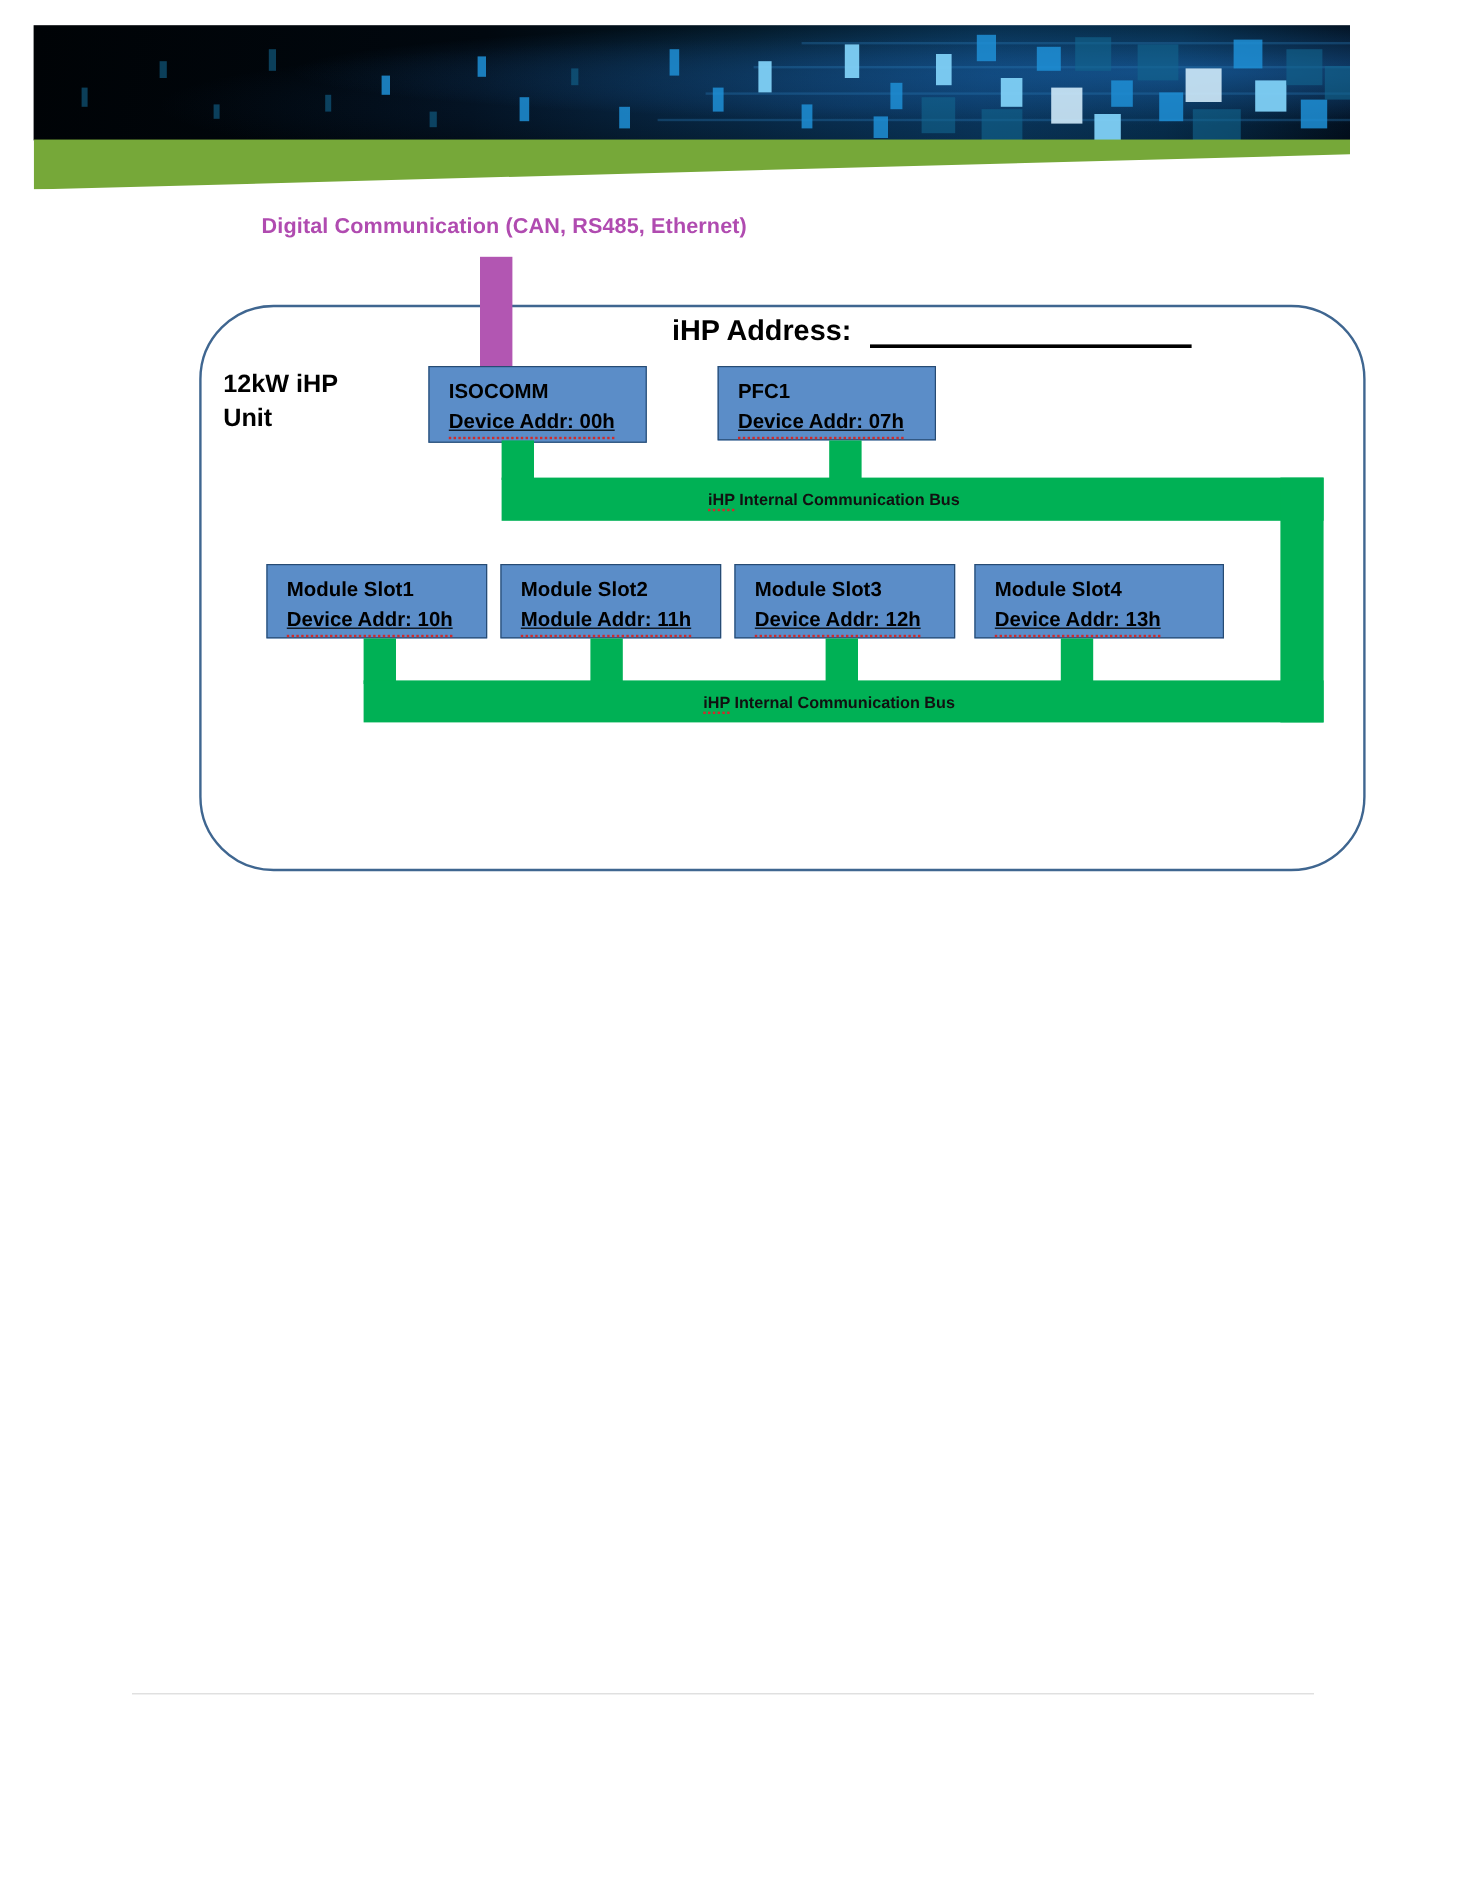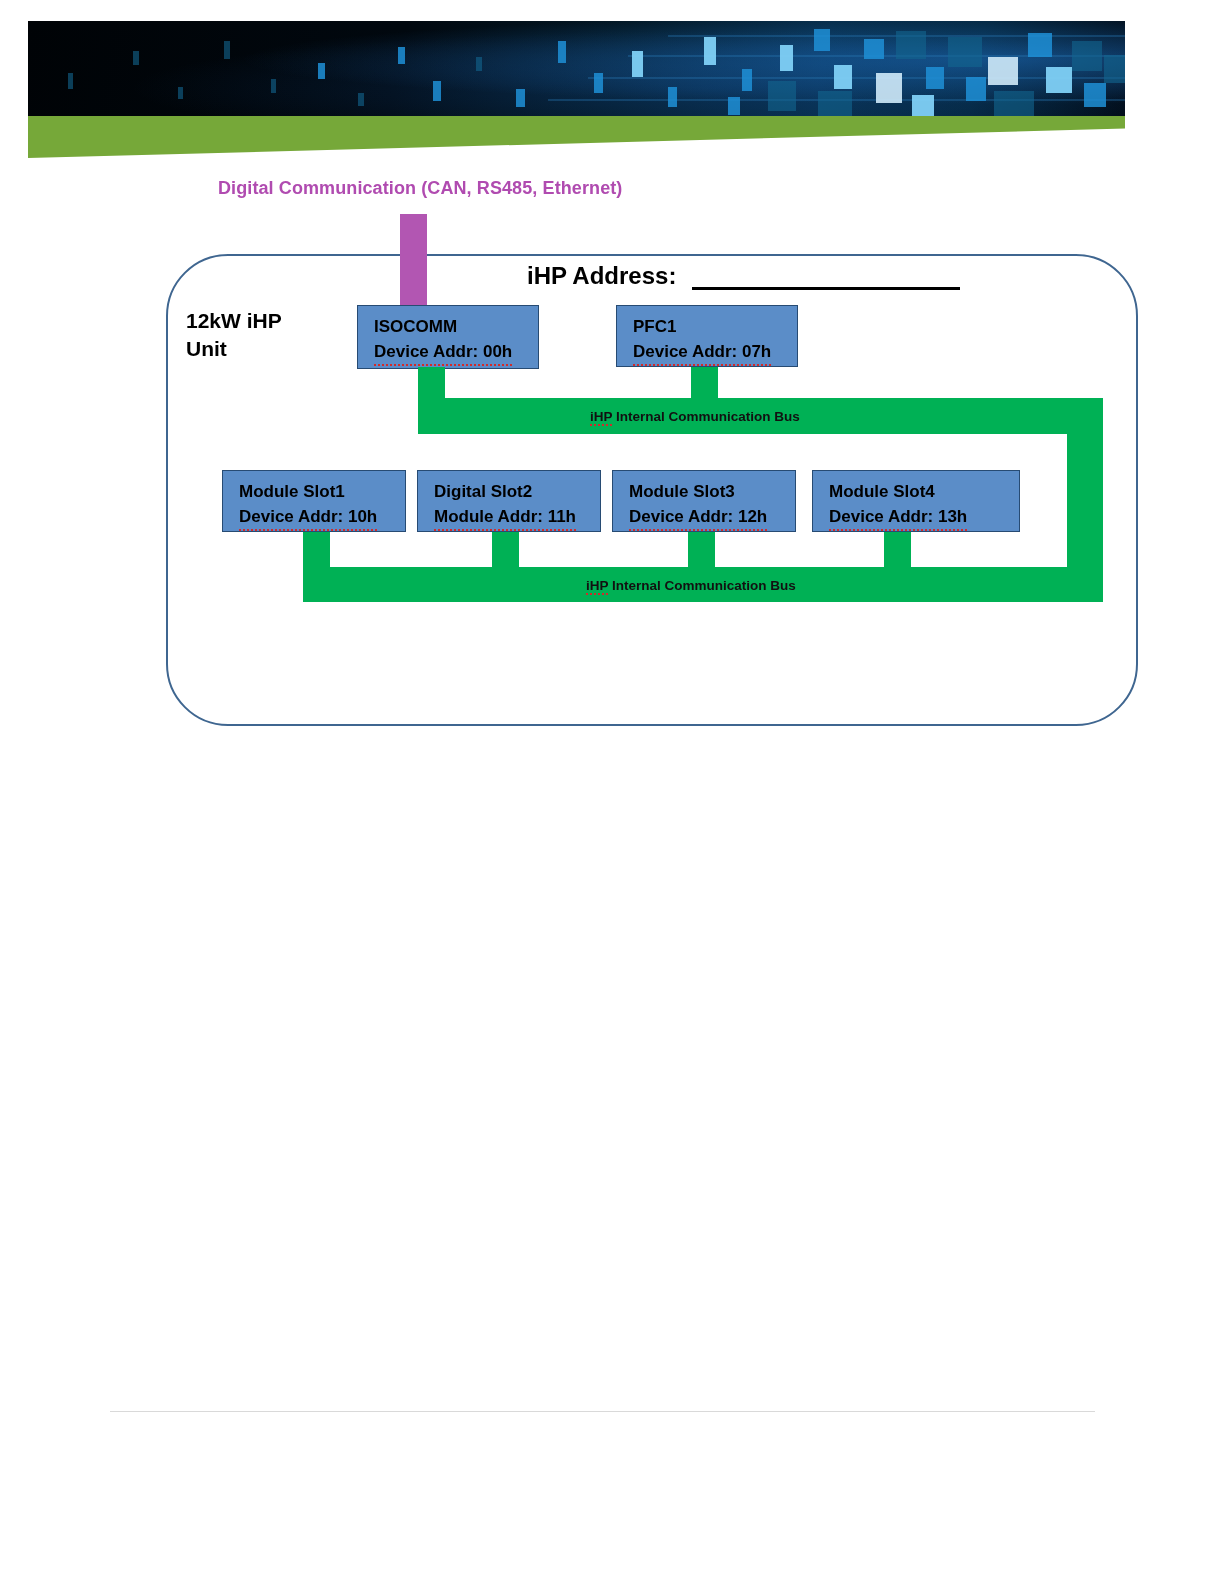--- a/index.html
+++ b/index.html
@@ -82,21 +82,21 @@
     top: 307px;
     width: 170px;
     font-size: 21px;
     font-weight: bold;
     color: #000000;
     line-height: 1.32;
   }
 
   #ihp-address-row {
     position: absolute;
-    left: 527px;
+    left: 560px;
     top: 262px;
     display: flex;
     align-items: flex-end;
     gap: 16px;
     justify-content: space-between;
   }
   #ihp-address-label {
     font-size: 24px;
     font-weight: bold;
     color: #000000;
@@ -153,20 +153,21 @@
     font-size: 17px;
     font-weight: bold;
     line-height: 1.45;
   }
   .device-addr {
     font-size: 17px;
     font-weight: bold;
     line-height: 1.45;
     display: inline-block;
     border-bottom: 2px dotted #d02b2b;
+    text-decoration: underline;
   }
 
   #footer-rule {
     position: absolute;
     left: 110px;
     top: 1411px;
     width: 985px;
     height: 1px;
     background: #d9d9d9;
   }
@@ -233,39 +234,39 @@
   <span id="ihp-address-label">iHP Address:</span>
   <span id="ihp-address-blank"></span>
 </div>
 
 <div id="digital-comm-link"></div>
 
 <div class="device-box" style="left:357px;top:305px;width:182px;height:64px;">
   <div class="device-name">ISOCOMM</div>
   <div class="device-addr">Device Addr: 00h</div>
 </div>
-<div class="device-box" style="left:616px;top:305px;width:182px;height:62px;">
+<div class="device-box" style="left:598px;top:305px;width:182px;height:62px;">
   <div class="device-name">PFC1</div>
   <div class="device-addr">Device Addr: 07h</div>
 </div>
 
 <div class="stub" style="left:418px;top:367px;height:33px;"></div>
 <div class="stub" style="left:691px;top:367px;height:33px;"></div>
 <div class="bus-bar" style="left:418px;top:398px;width:685px;height:36px;"></div>
 <div class="bus-label" style="left:590px;top:409px;">
   <span class="spell">iHP</span><span> Internal Communication Bus</span>
 </div>
 <div class="bus-bar" style="left:1067px;top:398px;width:36px;height:204px;"></div>
 
 <div class="device-box" style="left:222px;top:470px;width:184px;height:62px;">
   <div class="device-name">Module Slot1</div>
   <div class="device-addr">Device Addr: 10h</div>
 </div>
 <div class="device-box" style="left:417px;top:470px;width:184px;height:62px;">
-  <div class="device-name">Digital Slot2</div>
+  <div class="device-name">Module Slot2</div>
   <div class="device-addr">Module Addr: 11h</div>
 </div>
 <div class="device-box" style="left:612px;top:470px;width:184px;height:62px;">
   <div class="device-name">Module Slot3</div>
   <div class="device-addr">Device Addr: 12h</div>
 </div>
 <div class="device-box" style="left:812px;top:470px;width:208px;height:62px;">
   <div class="device-name">Module Slot4</div>
   <div class="device-addr">Device Addr: 13h</div>
 </div>

